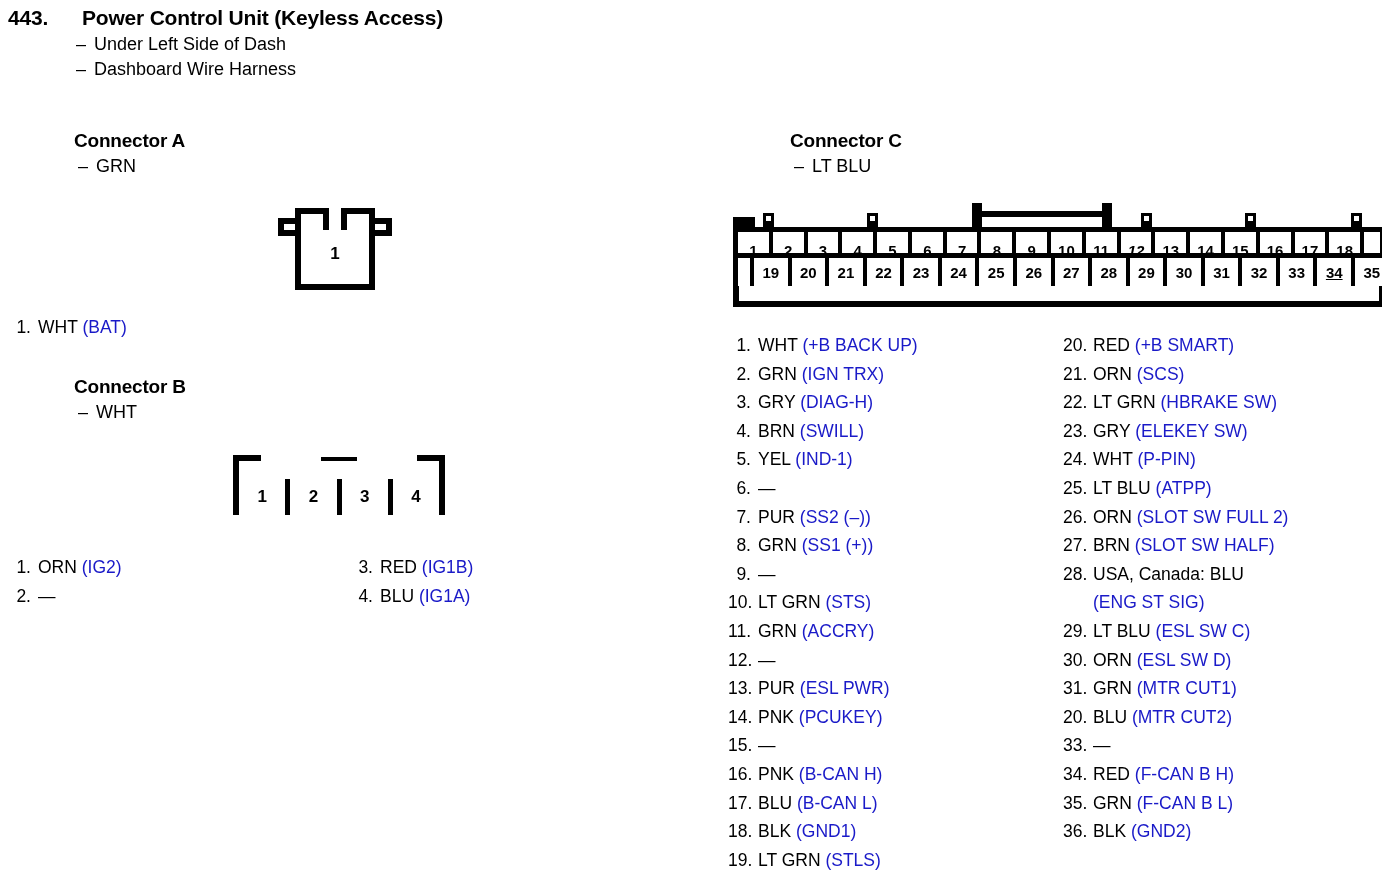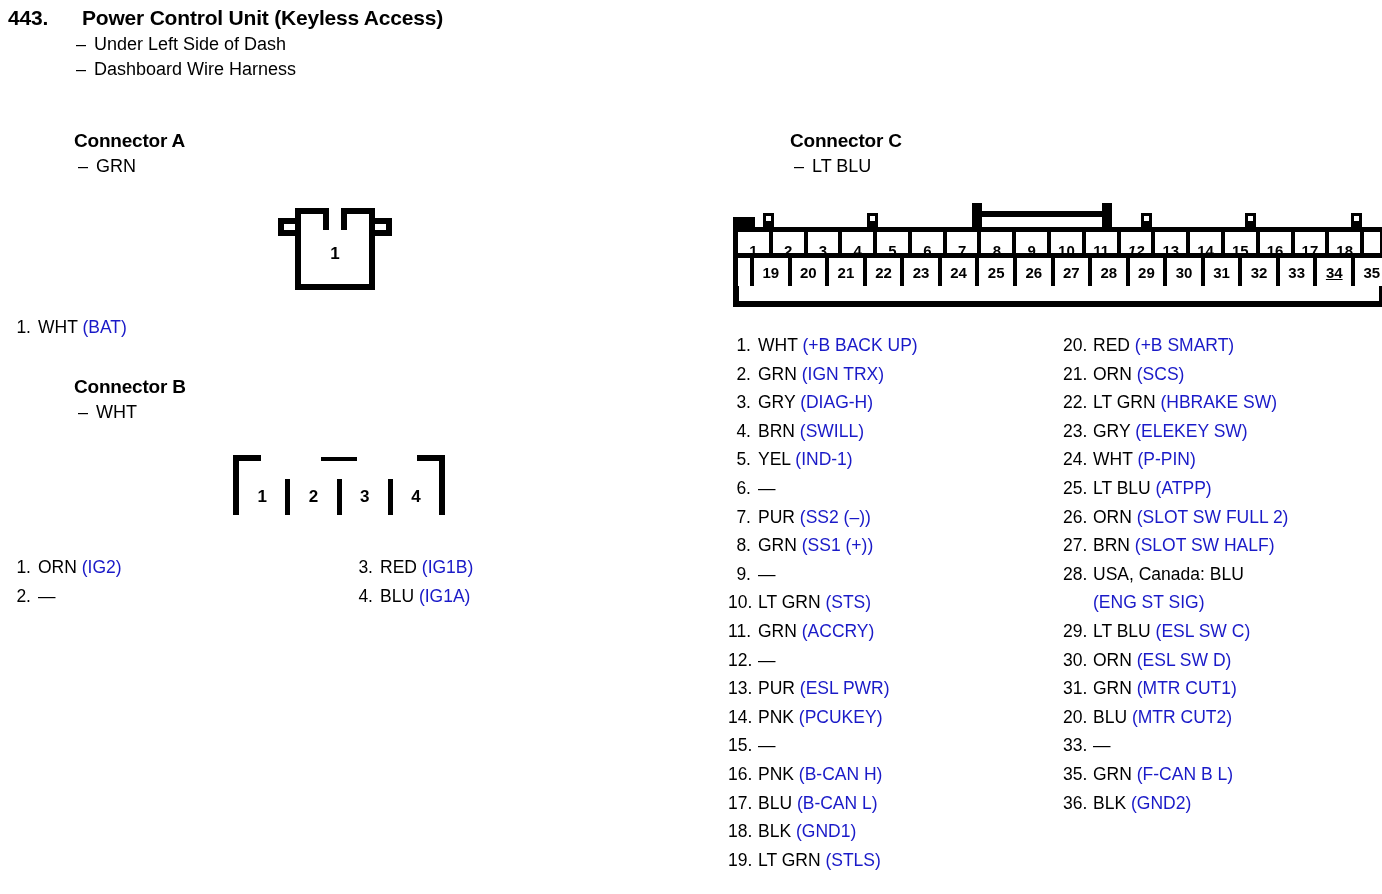--- a/index.html
+++ b/index.html
@@ -488,20 +488,24 @@
     </div>
     <div class="row">
       <span class="idx">20.</span>
       <span class="body"><span>BLU</span><span class="sig"> (MTR CUT2)</span></span>
     </div>
     <div class="row">
       <span class="idx">33.</span>
       <span class="body"><span>—</span></span>
     </div>
     <div class="row">
+      <span class="idx">34.</span>
+      <span class="body"><span>RED</span><span class="sig"> (F-CAN B H)</span></span>
+    </div>
+    <div class="row">
       <span class="idx">35.</span>
       <span class="body"><span>GRN</span><span class="sig"> (F-CAN B L)</span></span>
     </div>
     <div class="row">
       <span class="idx">36.</span>
       <span class="body"><span>BLK</span><span class="sig"> (GND2)</span></span>
     </div>
   </div>
 
 </body></html>

